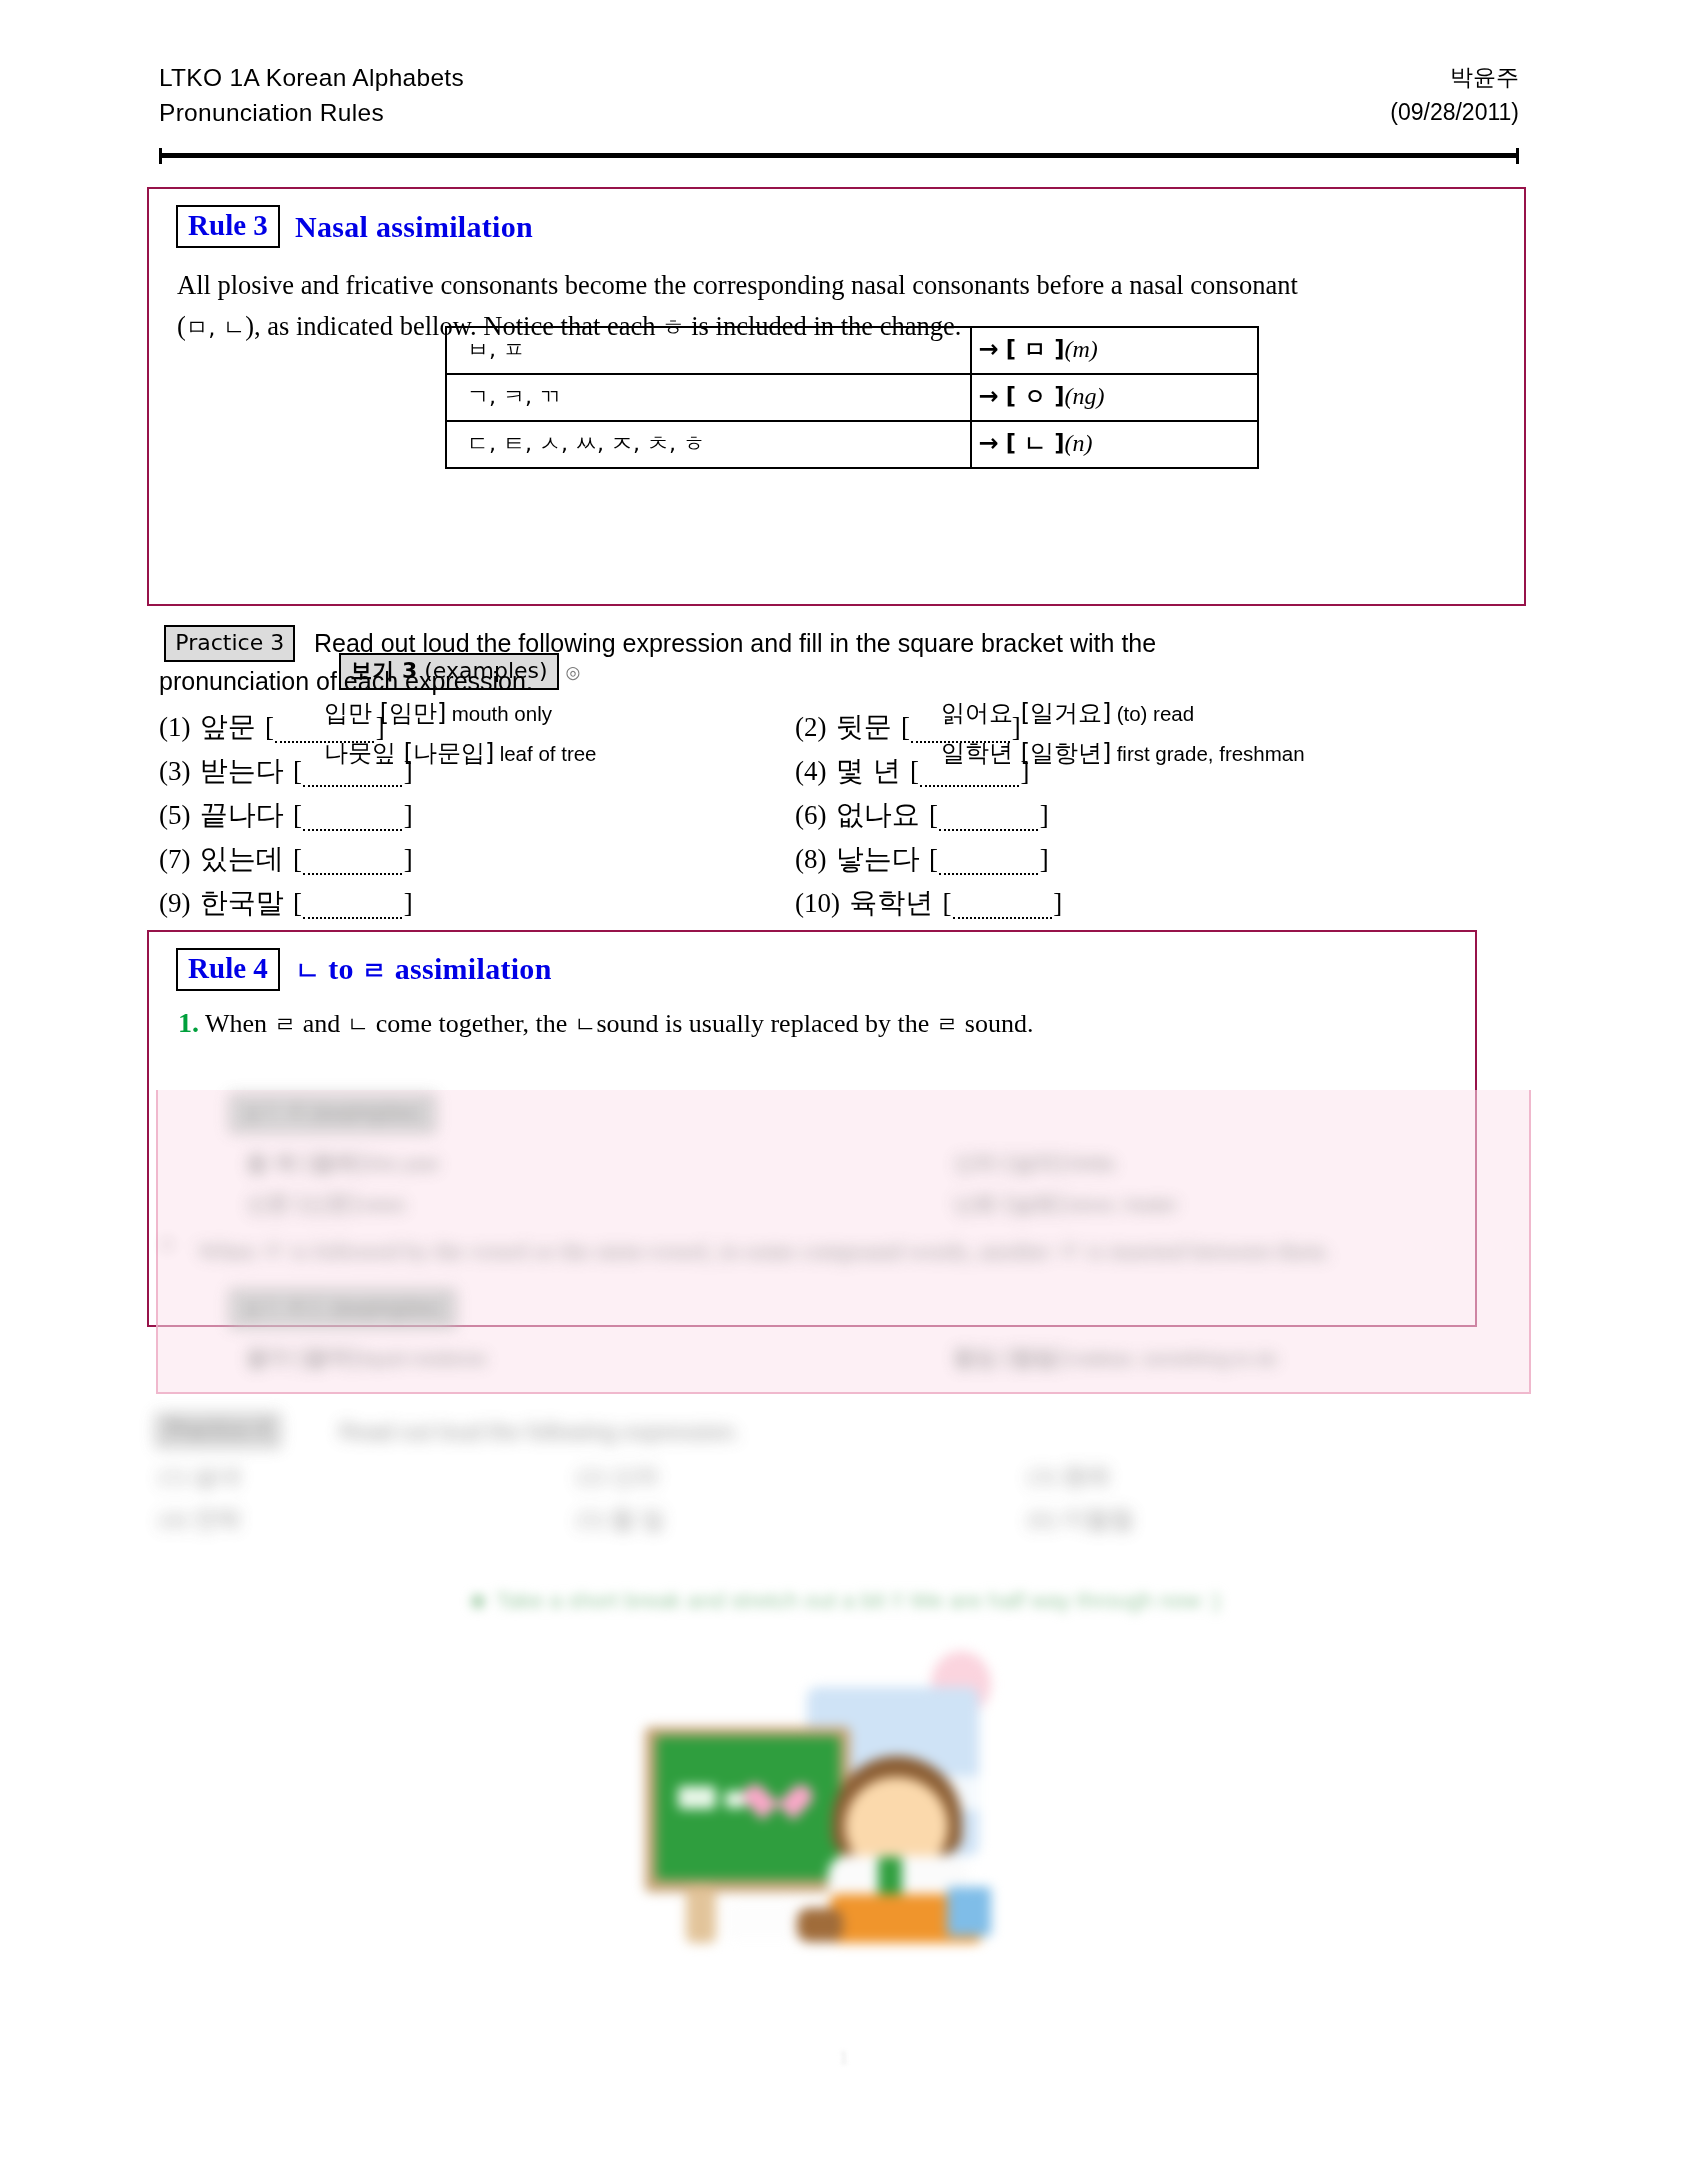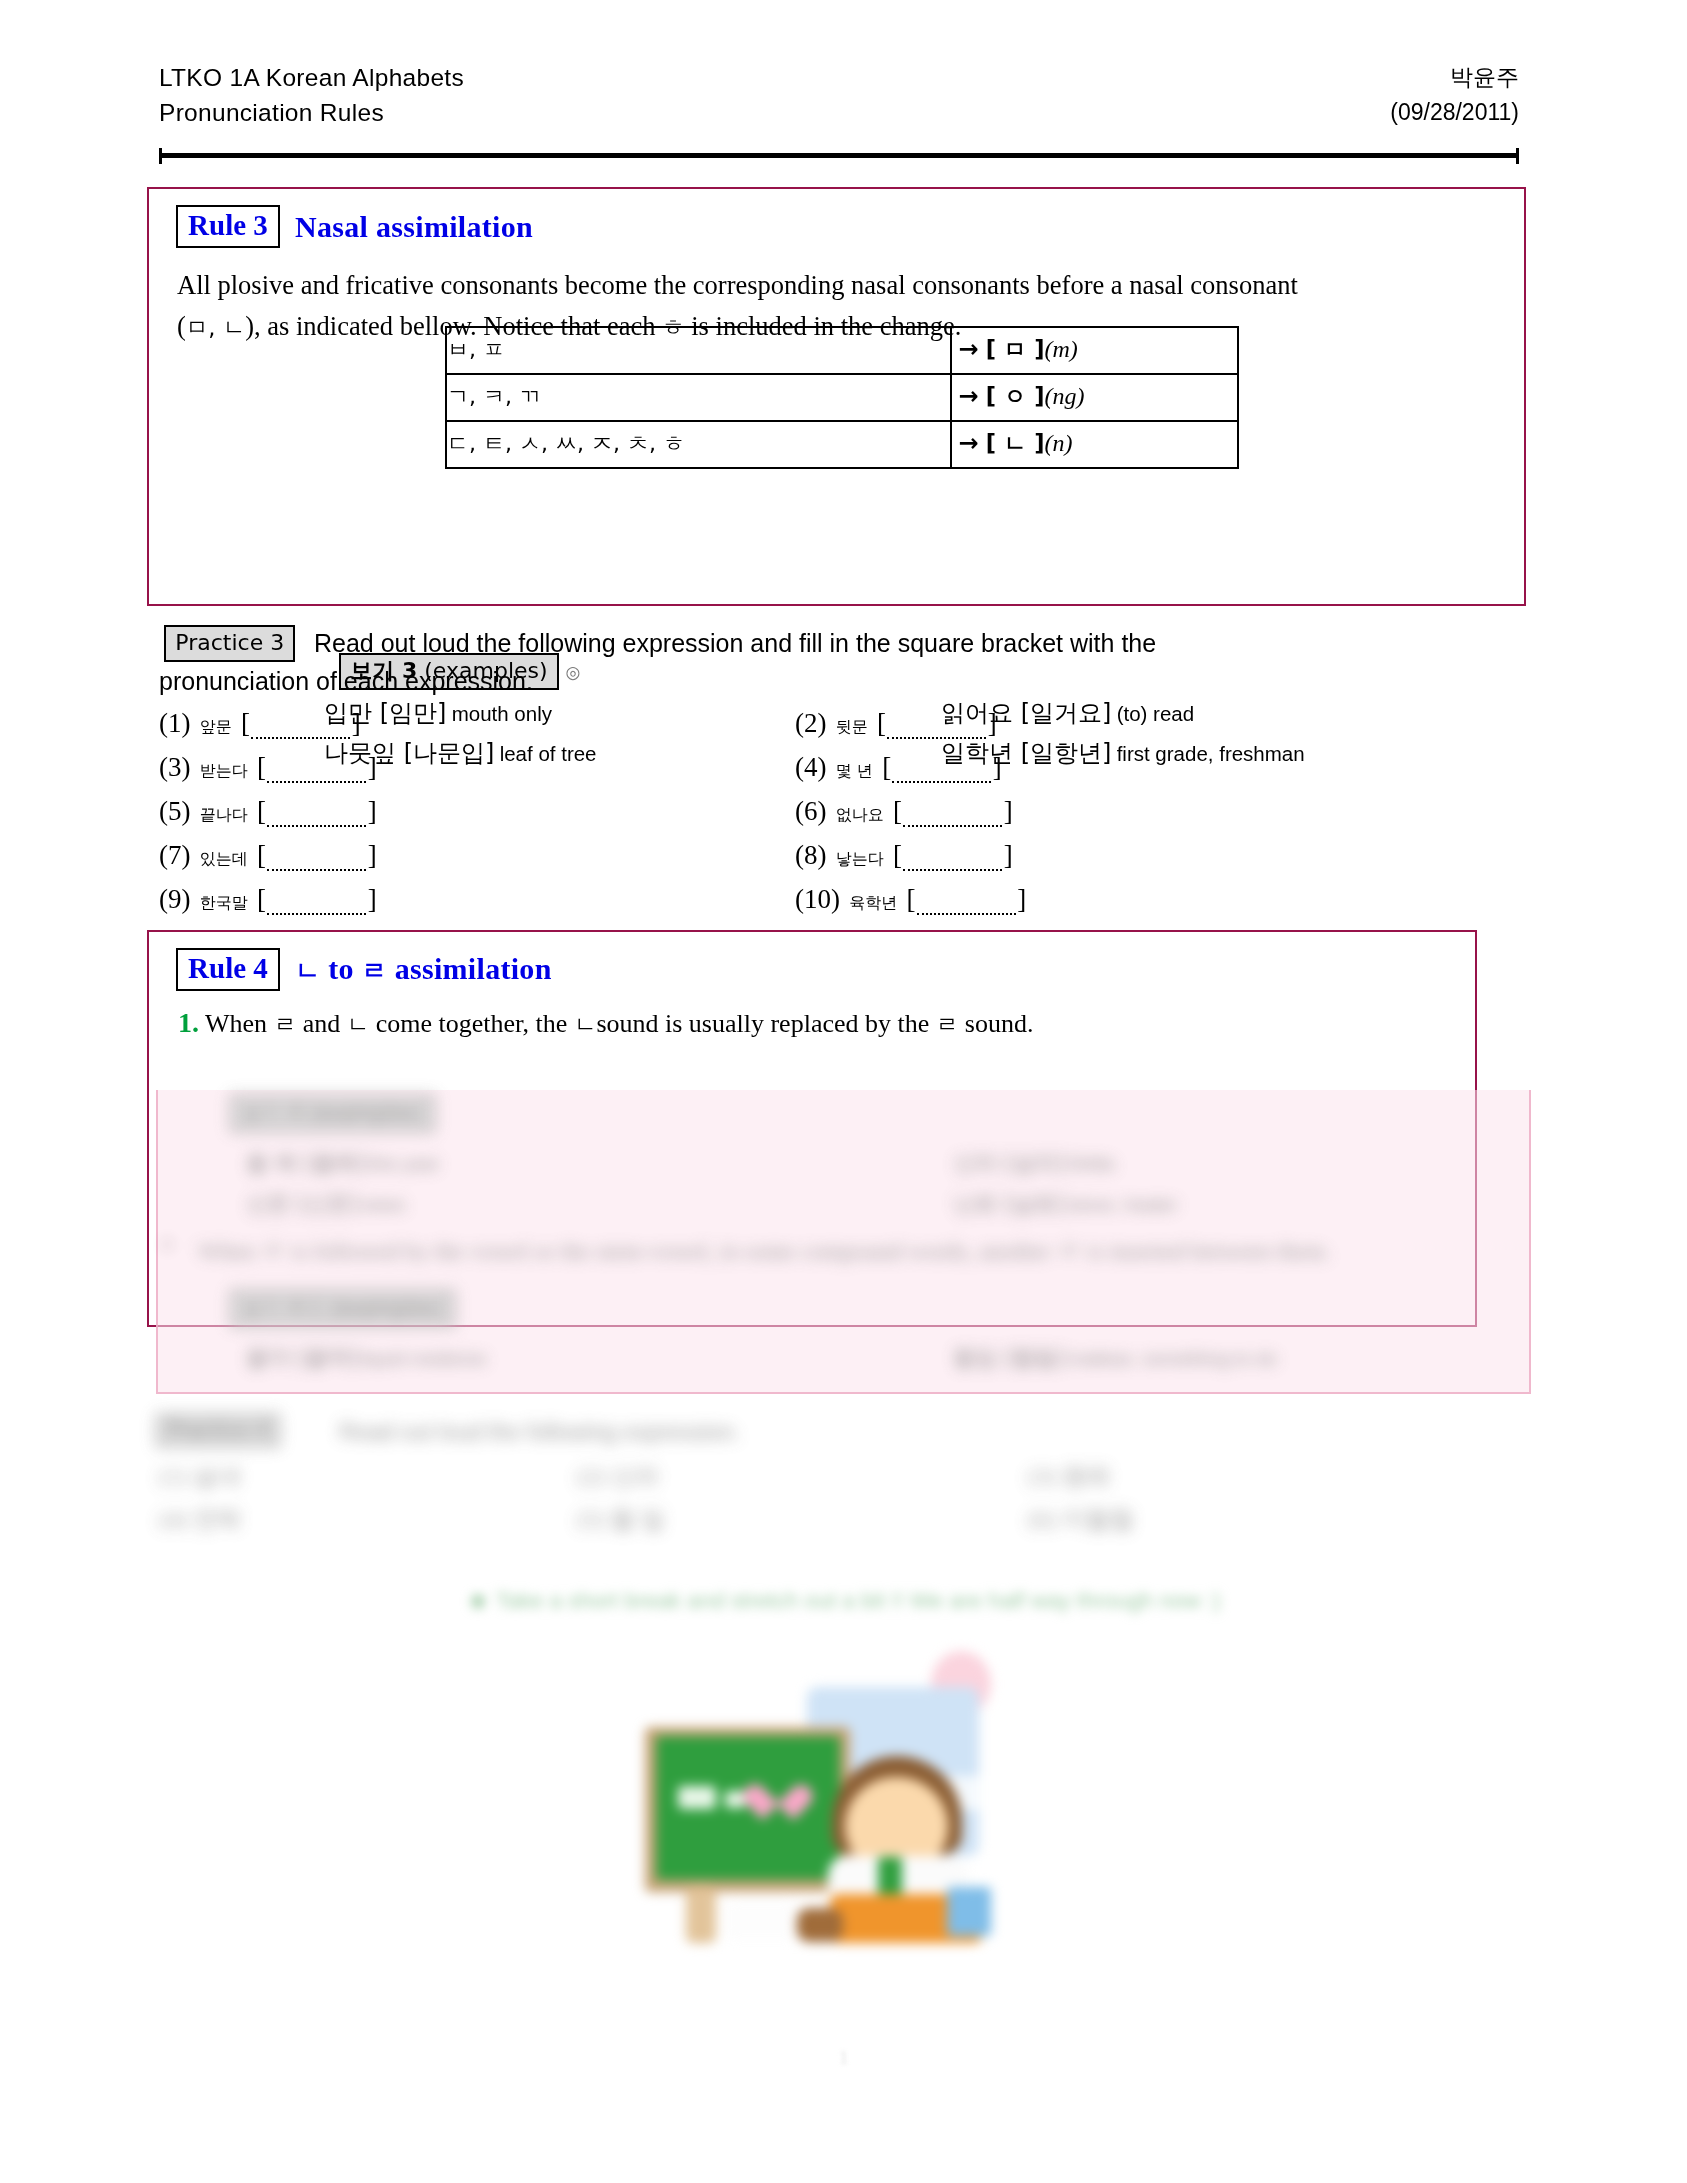--- a/index.html
+++ b/index.html
@@ -120,21 +120,21 @@
     table-layout: fixed;
   }
   .cons-table td {
     border: 2px solid #000;
     padding: 5.3px 0 6.6px 0;
     height: 33px;
     font-family: "DejaVu Sans", sans-serif;
     font-size: 22px;
     vertical-align: middle;
   }
-  .cons-table td.left  { width: 503px; }
+  .cons-table td.left  { padding-left: 20px; width: 503px; }
   .cons-table td.right { padding-left: 6.6px; width: 278px; white-space: nowrap; }
   .arrow { font-family: "DejaVu Sans", sans-serif; font-size: 24px; font-weight: bold; }
   .bracket { font-family: "DejaVu Sans", sans-serif; font-size: 22.5px; font-weight: bold; }
   .romanize { font-family: "Liberation Serif", serif; font-style: italic; font-size: 24px; }
 
   
   .gray-tag {
     display: inline-block;
     background: #dcdcdc;
     border: 2px solid #000;
@@ -188,21 +188,21 @@
     top: 667px;
     font-family: "Liberation Sans", sans-serif;
     font-size: 25px;
   }
 
   .pr-grid { position: absolute; left: 159px; top: 708px; width: 1323px; }
   .pr-row  { position: relative; height: 44px; }
   .pr-item { position: absolute; top: 0; white-space: nowrap;
              font-family: "Liberation Serif", serif; font-size: 27px; }
   .pr-item .num { font-family: "Liberation Serif", serif; font-size: 27px; }
-  .pr-item .word { font-family: "DejaVu Sans", sans-serif; font-size: 16px; margin: 0 9.3px 0 9.3px; }
+  .pr-item .word { font-family: "DejaVu Sans", sans-serif; font-size: 28px; margin: 0 9.3px 0 9.3px; }
   .pr-colA { left: 0; }
   .pr-colB { left: 636px; }
 
   .blank {
     display: inline-block;
     position: relative;
     font-family: "Liberation Serif", serif;
     font-size: 27px;
     vertical-align: baseline;
   }

